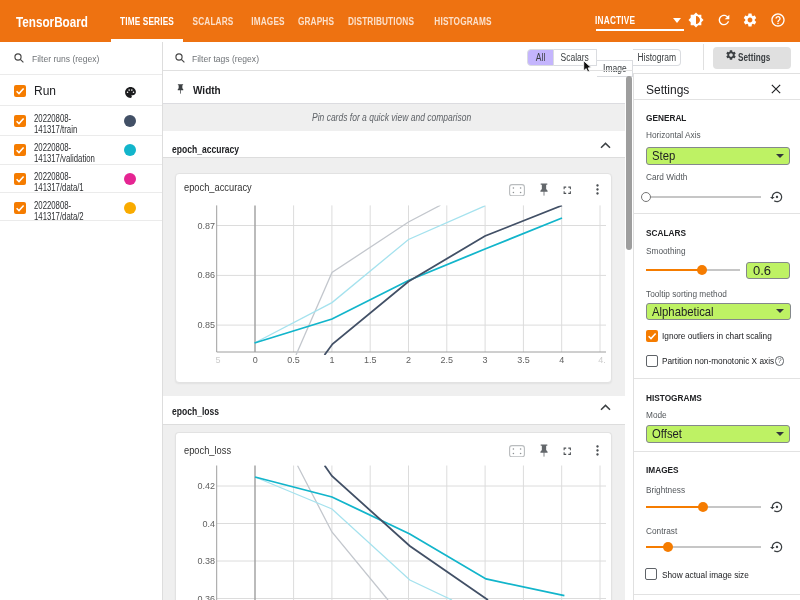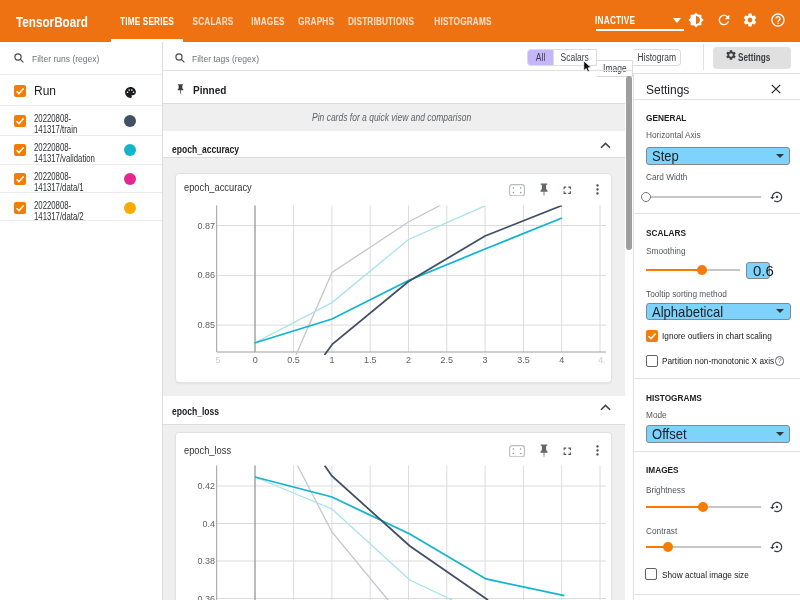--- a/index.html
+++ b/index.html
@@ -13,21 +13,21 @@
 .runtxt{font-size:10.5px;color:#2c2e31;line-height:10.6px}
 .dot{width:12px;height:12px;border-radius:50%}
 .cb{width:12px;height:12px;border-radius:2px}
 .cb.on{background:#f57c00}
 .cb.off{border:1.7px solid #5f6368;background:#fff}
 .grey{background:#efefef}
 .seclbl{font-size:10px;font-weight:700;color:#202124}
 .card{background:#fff;border:1px solid #e2e2e2;border-radius:4px;box-shadow:0 1px 2px rgba(0,0,0,.06)}
 .panel-h{font-size:9.5px;font-weight:700;color:#202124}
 .panel-l{font-size:9.5px;color:#53575b}
-.sel{border:1px solid #84888c;border-radius:3px;background:#7dd3fc;font-size:15px;color:#202124}
+.sel{border:1px solid #84888c;border-radius:3px;background:#bef264;font-size:13px;color:#202124}
 .caret{width:0;height:0;border-left:4.5px solid transparent;border-right:4.5px solid transparent;border-top:4.5px solid #33373b}
 .hdiv{background:#e2e2e2;height:1px}
 .track{height:2px;background:#c6c6c6}
 .btn{font-size:10px;color:#3c4043;border:1px solid #dadce0;background:#fff;text-align:center;line-height:15px;height:17px}
 .btn span{display:inline-block;transform:scaleX(.85)}
 svg{display:block}
 .rowline{border-bottom:1px solid #ebebeb}
 </style></head>
 <body>
 
@@ -122,21 +122,21 @@
   </svg>
 <div class="abs" style="left:738px;top:52px;font-size:10px;font-weight:700;color:#3c4043;transform:scaleX(.82);transform-origin:0 50%">Settings</div>
 <div class="abs" style="left:163px;top:70px;width:470px;height:1px;background:#e0e0e0"></div>
 <svg class="abs" style="left:582.6px;top:59.8px;z-index:40" width="9" height="12" viewBox="0 0 9 12">
     <path d="M0.7 0.8 L0.7 10.8 L3.2 8.6 L4.7 12 L6.6 11.2 L5.1 7.9 L8.2 7.6 Z" fill="#111" stroke="#fafafa" stroke-width="0.9"></path>
   </svg>
 
 <svg class="abs" style="left:174.5px;top:83px" width="11" height="12.5" viewBox="0 0 24 26">
     <path fill="#3c4043" d="M16 11V4h1c.55 0 1-.45 1-1s-.45-1-1-1H7c-.55 0-1 .45-1 1s.45 1 1 1h1v7l-2 2v2h5.2v7l.8 1 .8-1v-7H18v-2l-2-2z"></path>
   </svg>
-<div class="abs" style="left:193px;top:84.5px;font-size:10px;font-weight:700;color:#202124">Pinned</div>
+<div class="abs" style="left:193px;top:84.5px;font-size:10px;font-weight:700;color:#202124">Width</div>
 <div class="abs grey" style="left:163px;top:102.6px;width:462px;height:28.8px;border-top:1px solid #dcdce0"></div>
 <div class="abs" style="left:312px;top:111.5px;font-size:10px;font-style:italic;color:#5f6368;transform:scaleX(.85);transform-origin:0 50%">Pin cards for a quick view and comparison</div>
 
 <div class="abs seclbl" style="left:172px;top:143.5px;transform:scaleX(.855);transform-origin:0 50%">epoch_accuracy</div>
 <svg class="abs" style="left:600px;top:142px" width="11" height="7" viewBox="0 0 11 7">
     <path d="M1 5.8 L5.5 1.4 L10 5.8" fill="none" stroke="#3c4043" stroke-width="1.5"></path>
   </svg>
 <div class="abs" style="left:163px;top:156.5px;width:462px;height:1px;background:#ddd"></div>
 <div class="abs grey" style="left:163px;top:157.5px;width:462px;height:238px"></div>
 <div class="abs card" style="left:175px;top:172.5px;width:437px;height:210.5px"></div>
@@ -283,21 +283,21 @@
 <div class="abs" style="left:641px;top:192px;width:10px;height:10px;border-radius:50%;background:#fff;border:1.6px solid #757575"></div>
 <svg class="abs" style="left:770px;top:190px" width="14" height="14" viewBox="0 0 24 24">
     <path fill="#3c4043" d="M14 12c0-1.1-.9-2-2-2s-2 .9-2 2 .9 2 2 2 2-.9 2-2zm-2-9c-4.97 0-9 4.03-9 9H0l4 4 4-4H5c0-3.87 3.13-7 7-7s7 3.13 7 7-3.13 7-7 7c-1.51 0-2.91-.49-4.06-1.3l-1.42 1.44C8.04 20.3 9.94 21 12 21c4.97 0 9-4.03 9-9s-4.03-9-9-9z"></path>
   </svg>
 <div class="abs hdiv" style="left:634px;top:212.8px;width:166px"></div>
 <div class="abs panel-h sx" style="left:646px;top:227.4px">SCALARS</div>
 <div class="abs panel-l sx" style="left:646px;top:244.8px">Smoothing</div>
 <div class="abs track" style="left:646px;top:269.4px;width:94px"></div>
 <div class="abs" style="left:646px;top:269.4px;width:56px;height:2px;background:#f57c00"></div>
 <div class="abs" style="left:697px;top:265.4px;width:10px;height:10px;border-radius:50%;background:#f57c00"></div>
-<div class="abs sel" style="left:746px;top:261.6px;width:24px;height:17.2px;line-height:15.2px;padding-left:6px">0.6</div>
+<div class="abs sel" style="left:746px;top:261.6px;width:44px;height:17.2px;line-height:15.2px;padding-left:6px">0.6</div>
 <div class="abs panel-l sx" style="left:646px;top:287.9px">Tooltip sorting method</div>
 <div class="abs sel" style="left:646px;top:302.7px;width:145px;height:17.3px;line-height:15.3px">
     <span class="abs sx" style="left:5px">Alphabetical</span>
   </div>
 <div class="abs caret" style="left:776px;top:309px"></div>
 <div class="abs cb on" style="left:646px;top:330.4px">
     <svg width="12" height="12" viewBox="0 0 12 12">
       <path d="M2.6 6.2 L5 8.6 L9.6 3.5" fill="none" stroke="#fff" stroke-width="1.5"></path>
     </svg>
   </div>

